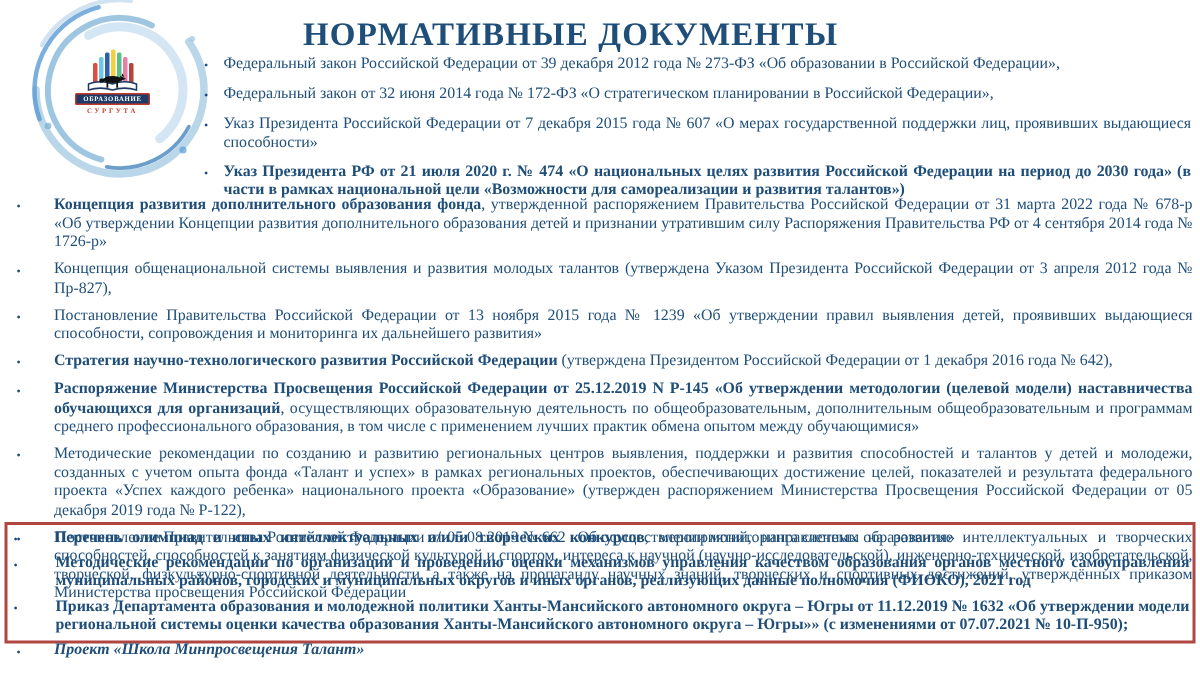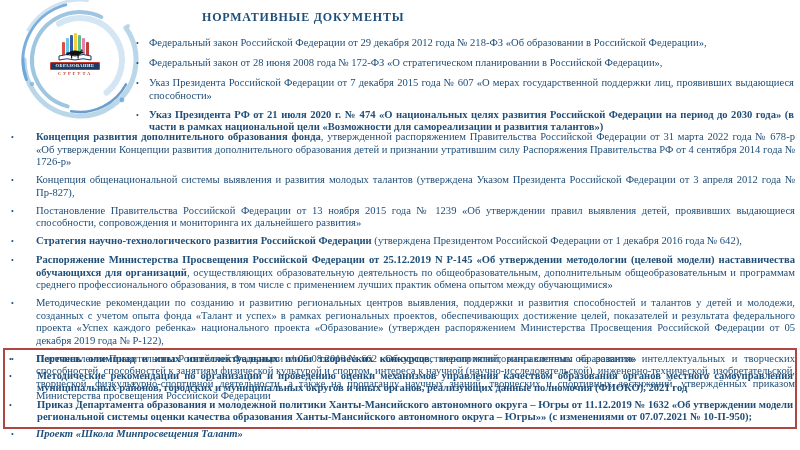--- a/index.html
+++ b/index.html
@@ -13,21 +13,21 @@
   .stripes i{display:block;width:3px;border-radius:1px;}
   .book{margin:-2px auto 0;display:block;}
   .fox{position:absolute;left:15px;top:16px;}
   .banner{margin-top:0px;background:#1E3A66;border:1px solid #C0392B;border-radius:1px;color:#fff;
           font-size:4.5px;font-weight:bold;letter-spacing:0.5px;line-height:6px;padding:0 1px;white-space:nowrap;}
   .surgut{margin-top:1px;color:#C0392B;font-size:4.5px;font-weight:bold;letter-spacing:1.8px;line-height:5px;}
   .dept{position:absolute;left:84px;top:37px;width:58px;font-size:7.5px;font-weight:bold;
         color:#2E5A87;line-height:9px;font-family:"Liberation Serif",serif;}
 
   
-  .title{position:absolute;left:202px;top:10px;font-size:12px;font-weight:bold;letter-spacing:0.8px;color:#1F4E79;white-space:nowrap;text-align:right;}
+  .title{position:absolute;left:202px;top:10px;font-size:22px;font-weight:bold;letter-spacing:0.8px;color:#1F4E79;white-space:nowrap;text-align:right;}
 
   
   ul.doclist{list-style:none;margin:0;padding:0;display:flex;flex-direction:column;}
   ul.doclist li{display:flex;}
   .bullet{flex:none;font-size:8px;color:#1F4E79;padding-top:1px;}
   .txt{flex:1;text-align:justify;}
   .b{font-weight:bold;}
   .i{font-style:italic;}
 
   .intro-list{position:absolute;left:135px;top:37px;right:6px;gap:6.5px;font-size:10.6px;line-height:12.5px;}
@@ -90,25 +90,25 @@
       <div class="surgut">СУРГУТА</div>
     </div>
 
   </div>
 
   <div class="title">НОРМАТИВНЫЕ ДОКУМЕНТЫ</div>
 
   <ul class="doclist intro-list">
       <li>
         <span class="bullet">•</span>
-        <span class="txt"><span>Федеральный закон Российской Федерации от 29 декабря 2012 года № 218-ФЗ «Об образовании в Российской Федерации»,</span></span>
+        <span class="txt"><span>Федеральный закон Российской Федерации от 39 декабря 2012 года № 273-ФЗ «Об образовании в Российской Федерации»,</span></span>
       </li>
       <li>
         <span class="bullet">•</span>
-        <span class="txt"><span>Федеральный закон от 28 июня 2008 года № 172-ФЗ «О стратегическом планировании в Российской Федерации»,</span></span>
+        <span class="txt"><span>Федеральный закон от 32 июня 2014 года № 172-ФЗ «О стратегическом планировании в Российской Федерации»,</span></span>
       </li>
       <li>
         <span class="bullet">•</span>
         <span class="txt"><span>Указ Президента Российской Федерации от 7 декабря 2015 года № 607 «О мерах государственной поддержки лиц, проявивших выдающиеся способности»</span></span>
       </li>
       <li>
         <span class="bullet">•</span>
         <span class="txt"><span class="b">Указ Президента РФ от 21 июля 2020 г. № 474 «О национальных целях развития Российской Федерации на период до 2030 года» (в части в рамках национальной цели «Возможности для самореализации и развития талантов»)</span></span>
       </li>
     </ul>

